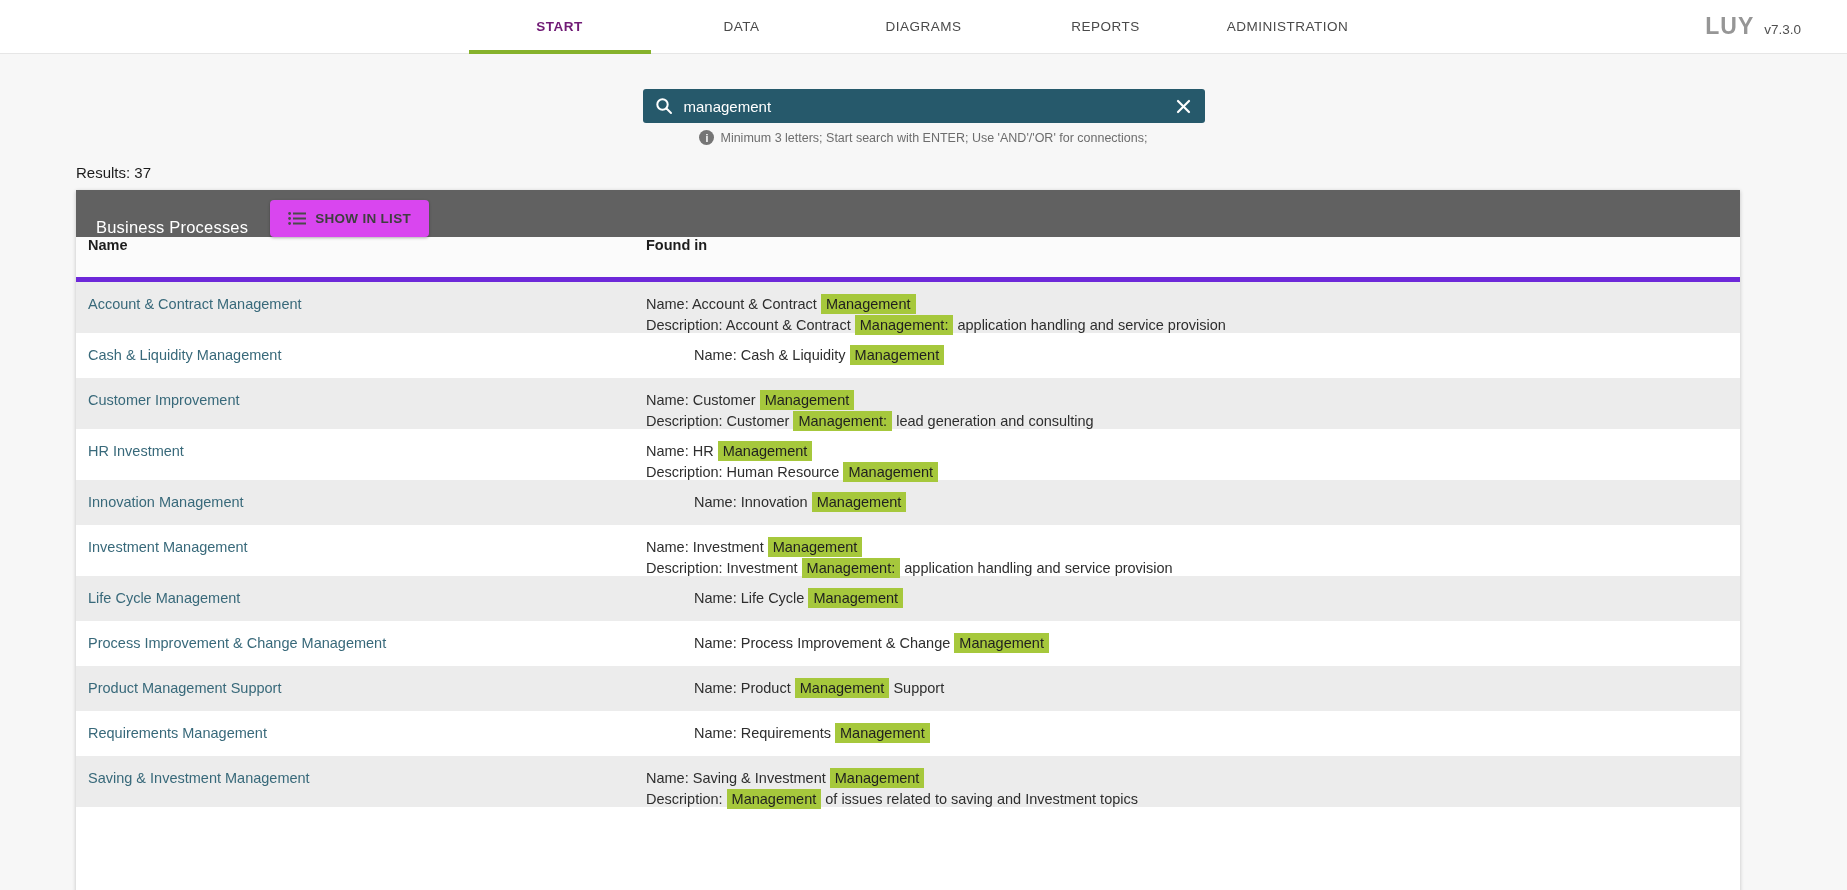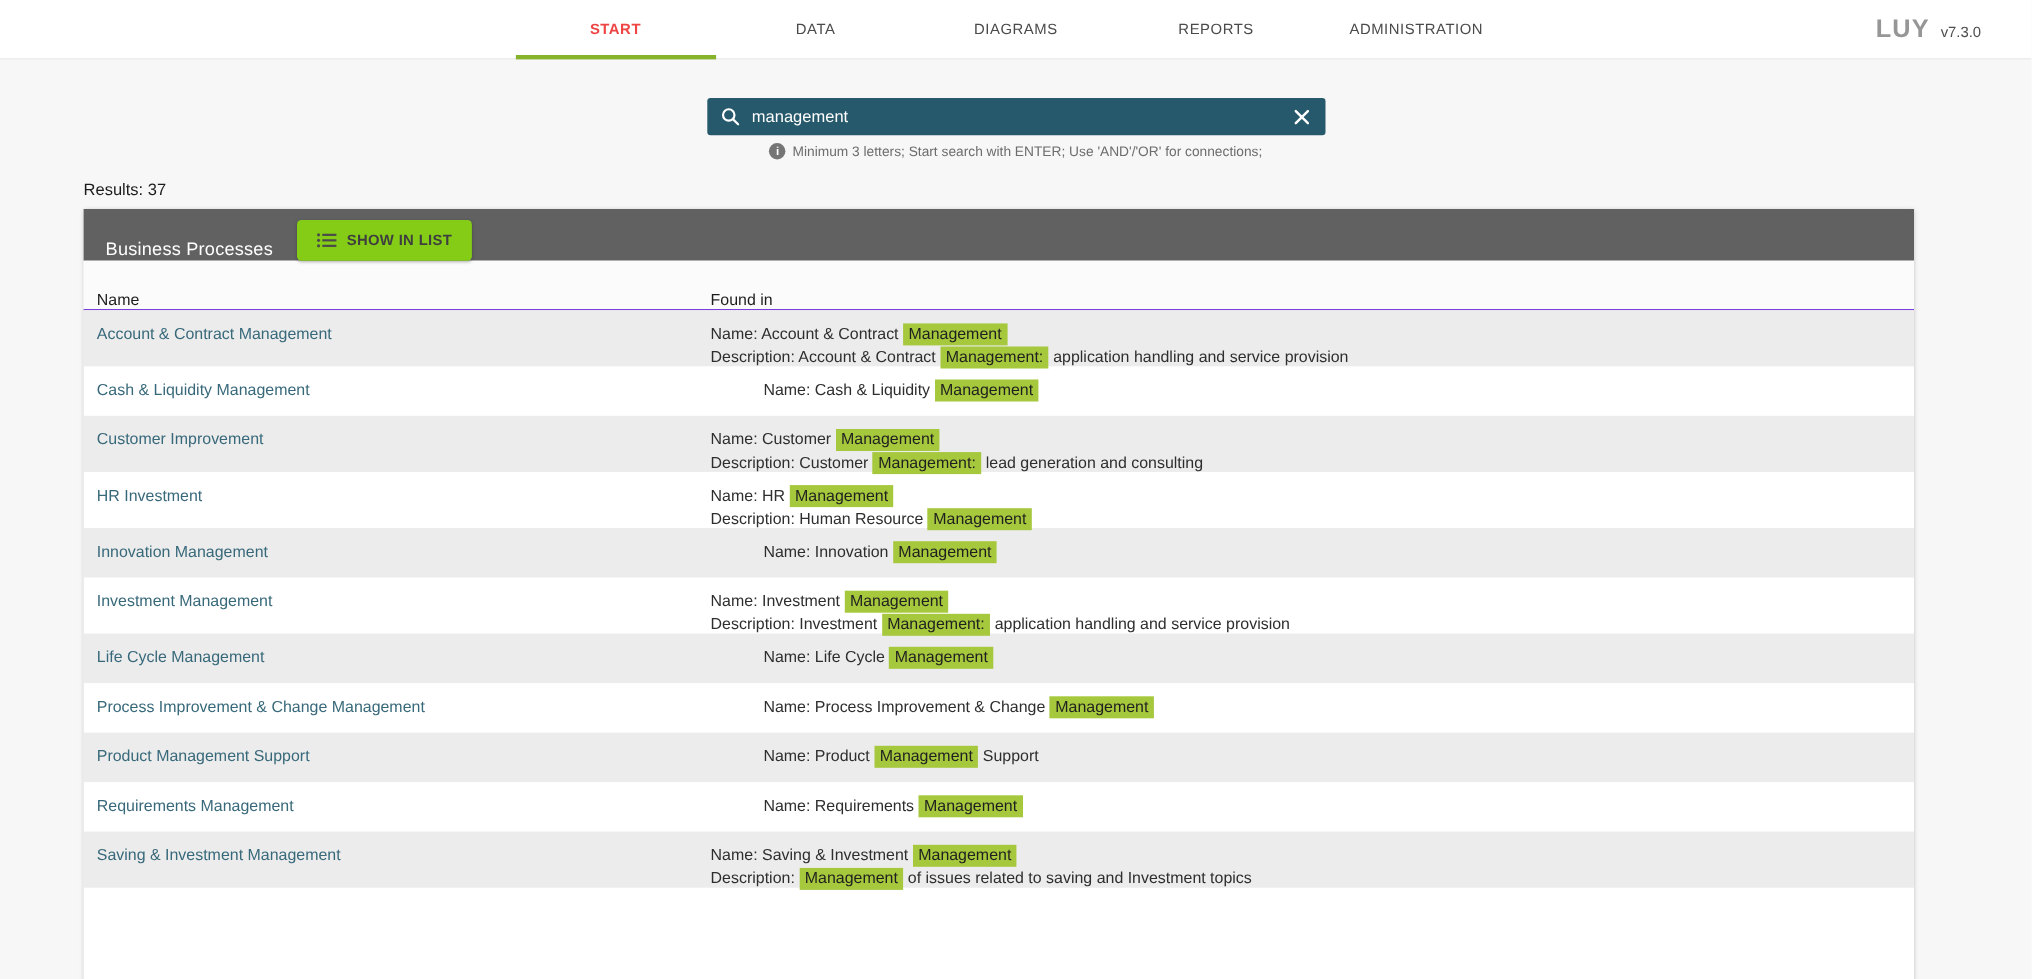--- a/index.html
+++ b/index.html
@@ -10,39 +10,39 @@
   body{
     width:1847px;height:890px;overflow:hidden;
     background:#f7f7f7;
     font-family:"Liberation Sans",sans-serif;
     color:#2e2e2e;
   }
   
   .navbar{height:54px;background:#fff;border-bottom:1px solid #e6e6e6;position:relative;display:flex;justify-content:center;}
   .tabs{display:flex;height:100%;}
   .tab{width:182px;display:flex;align-items:center;justify-content:center;font-size:13.5px;letter-spacing:.5px;color:#4a4a4a;cursor:pointer;position:relative;white-space:nowrap;}
-  .tab.active{color:#ef4444;font-weight:700;}
+  .tab.active{color:#701a75;font-weight:700;}
   .tab.active::after{content:"";position:absolute;left:0;right:0;bottom:-1px;height:4px;background:var(--green);}
   .brand{position:absolute;right:46px;top:0;height:54px;display:flex;align-items:baseline;gap:10px;padding-top:15px;margin-left:36px;}
   .logo{font-size:23px;font-weight:700;color:#969696;letter-spacing:1px;line-height:1;}
   .version{font-size:13.5px;color:#4f4f4f;}
   
   .search-wrap{padding-top:35px;display:flex;flex-direction:column;align-items:center;}
   .search-box{width:562px;height:34px;background:var(--teal);border-radius:3px;display:flex;align-items:center;padding:0 8px 0 12px;}
   .search-input{flex:1;background:transparent;border:none;outline:none;color:#fff;font-size:15px;font-family:inherit;margin-left:9px;font-weight:500;}
   .clear-btn{background:none;border:none;padding:4px 6px;cursor:pointer;display:flex;align-items:center;}
   .hint{margin-top:7px;display:flex;align-items:center;gap:6px;font-size:12.5px;color:#6d6d6d;}
   .info-icon{width:15px;height:15px;border-radius:50%;background:#757575;color:#fff;font-size:10.5px;font-weight:700;display:flex;align-items:center;justify-content:center;flex:none;}
   
   .results{margin:19px 0 9px 76px;font-size:15px;font-weight:500;color:#1c1c1c;}
   .card{margin-left:76px;width:1664px;background:#fff;box-shadow:0 1px 4px rgba(0,0,0,.22);min-height:703px;}
   .card-bar{height:47px;background:var(--bar);display:flex;align-items:flex-end;padding-left:20px;}
   .card-title{color:#fff;font-size:16.5px;letter-spacing:.2px;}
-  .show-list-btn{margin-left:22px;height:37px;background:#84cc16;border:none;border-radius:4px;display:flex;align-items:center;gap:9px;padding:0 18px;font-size:13.5px;font-weight:700;color:#3f3f3f;letter-spacing:.3px;box-shadow:0 1px 3px rgba(0,0,0,.3);cursor:pointer;font-family:inherit;}
-  .thead{display:flex;height:45px;align-items:flex-end;background:#fbfbfb;border-bottom:1px solid #6d28d9;font-weight:400;font-size:14.5px;color:#1d1d1d;}
+  .show-list-btn{margin-left:22px;height:37px;background:#d946ef;border:none;border-radius:4px;display:flex;align-items:center;gap:9px;padding:0 18px;font-size:13.5px;font-weight:700;color:#3f3f3f;letter-spacing:.3px;box-shadow:0 1px 3px rgba(0,0,0,.3);cursor:pointer;font-family:inherit;}
+  .thead{display:flex;height:45px;align-items:flex-start;background:#fbfbfb;border-bottom:5px solid #6d28d9;font-weight:700;font-size:14.5px;color:#1d1d1d;}
   .col-name{width:570px;flex:none;padding-left:12px;}
   .col-found{flex:1;}
   .trow{display:flex;padding-top:12px;}
   .trow.r1{height:45px;gap:48px;}
   .trow.r2{height:51px;}
   .tbody .trow:nth-child(odd){background:#ececec;}
   .proc-link{color:var(--link);text-decoration:none;font-size:14.5px;line-height:21px;cursor:pointer;}
   .fline{line-height:21px;font-size:14.5px;color:#2e2e2e;white-space:nowrap;}
   .hl{background:var(--hl);color:#1f1f1f;padding:2px 5px;}
 </style>

